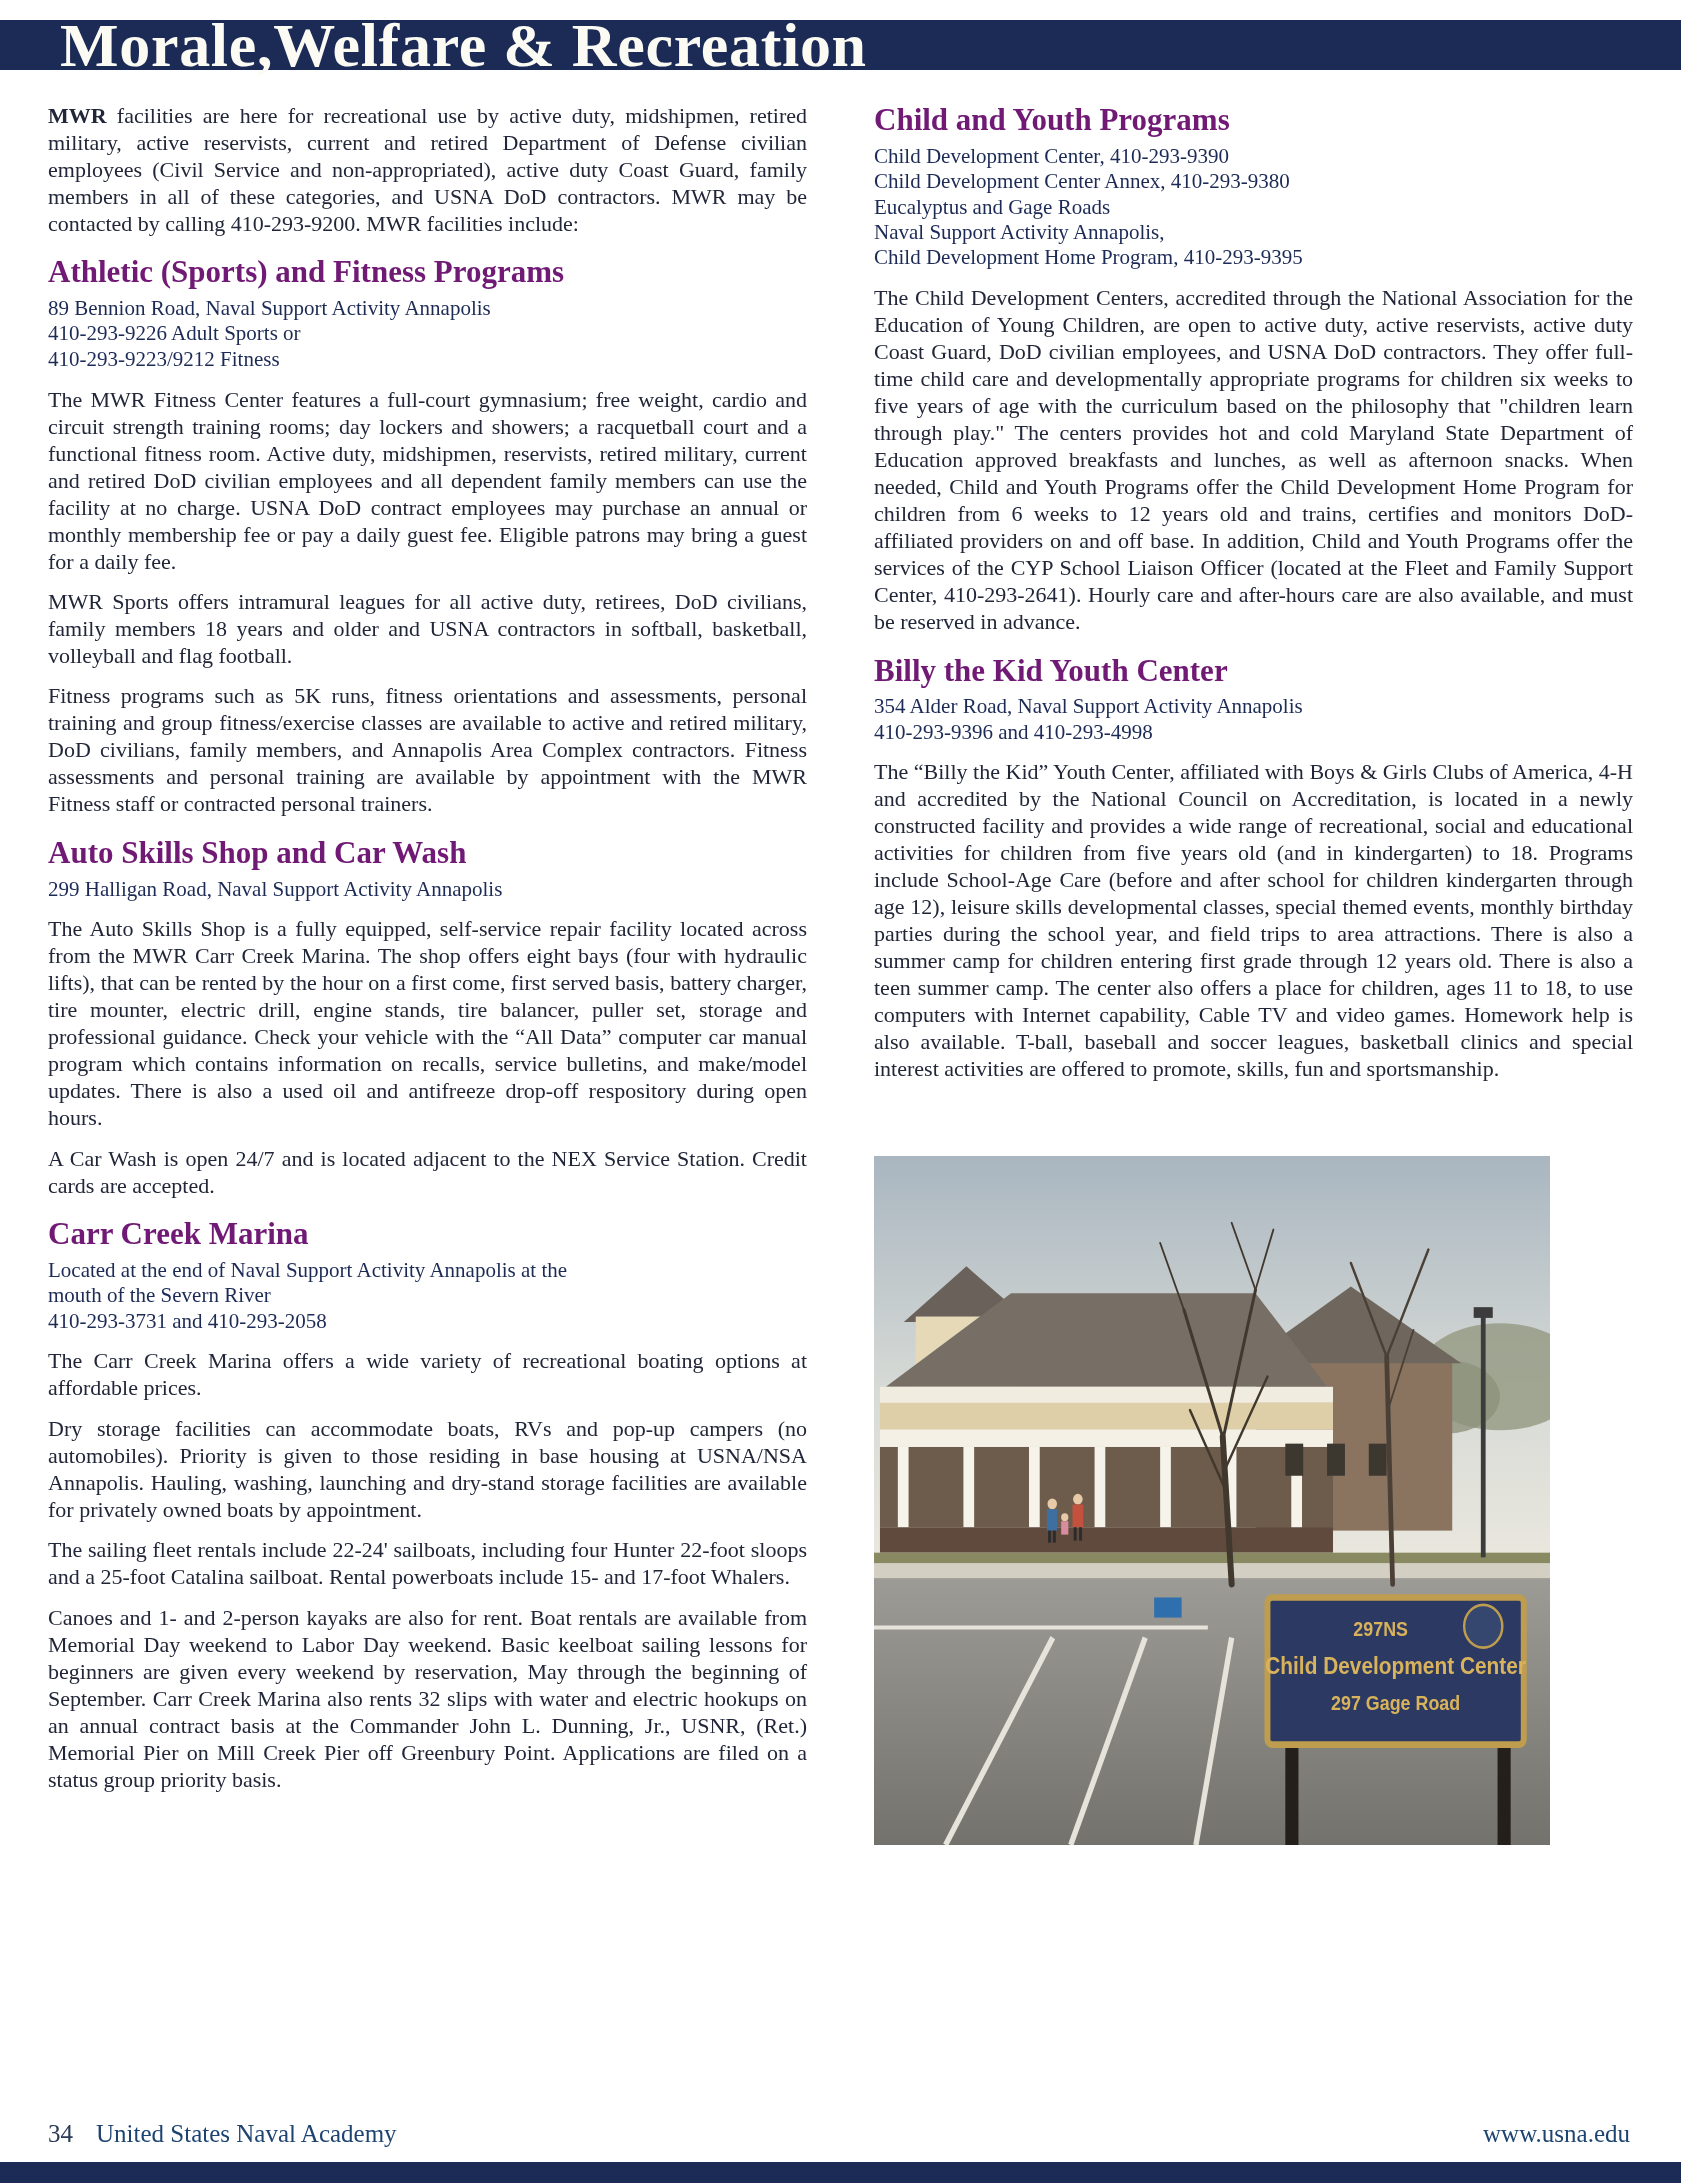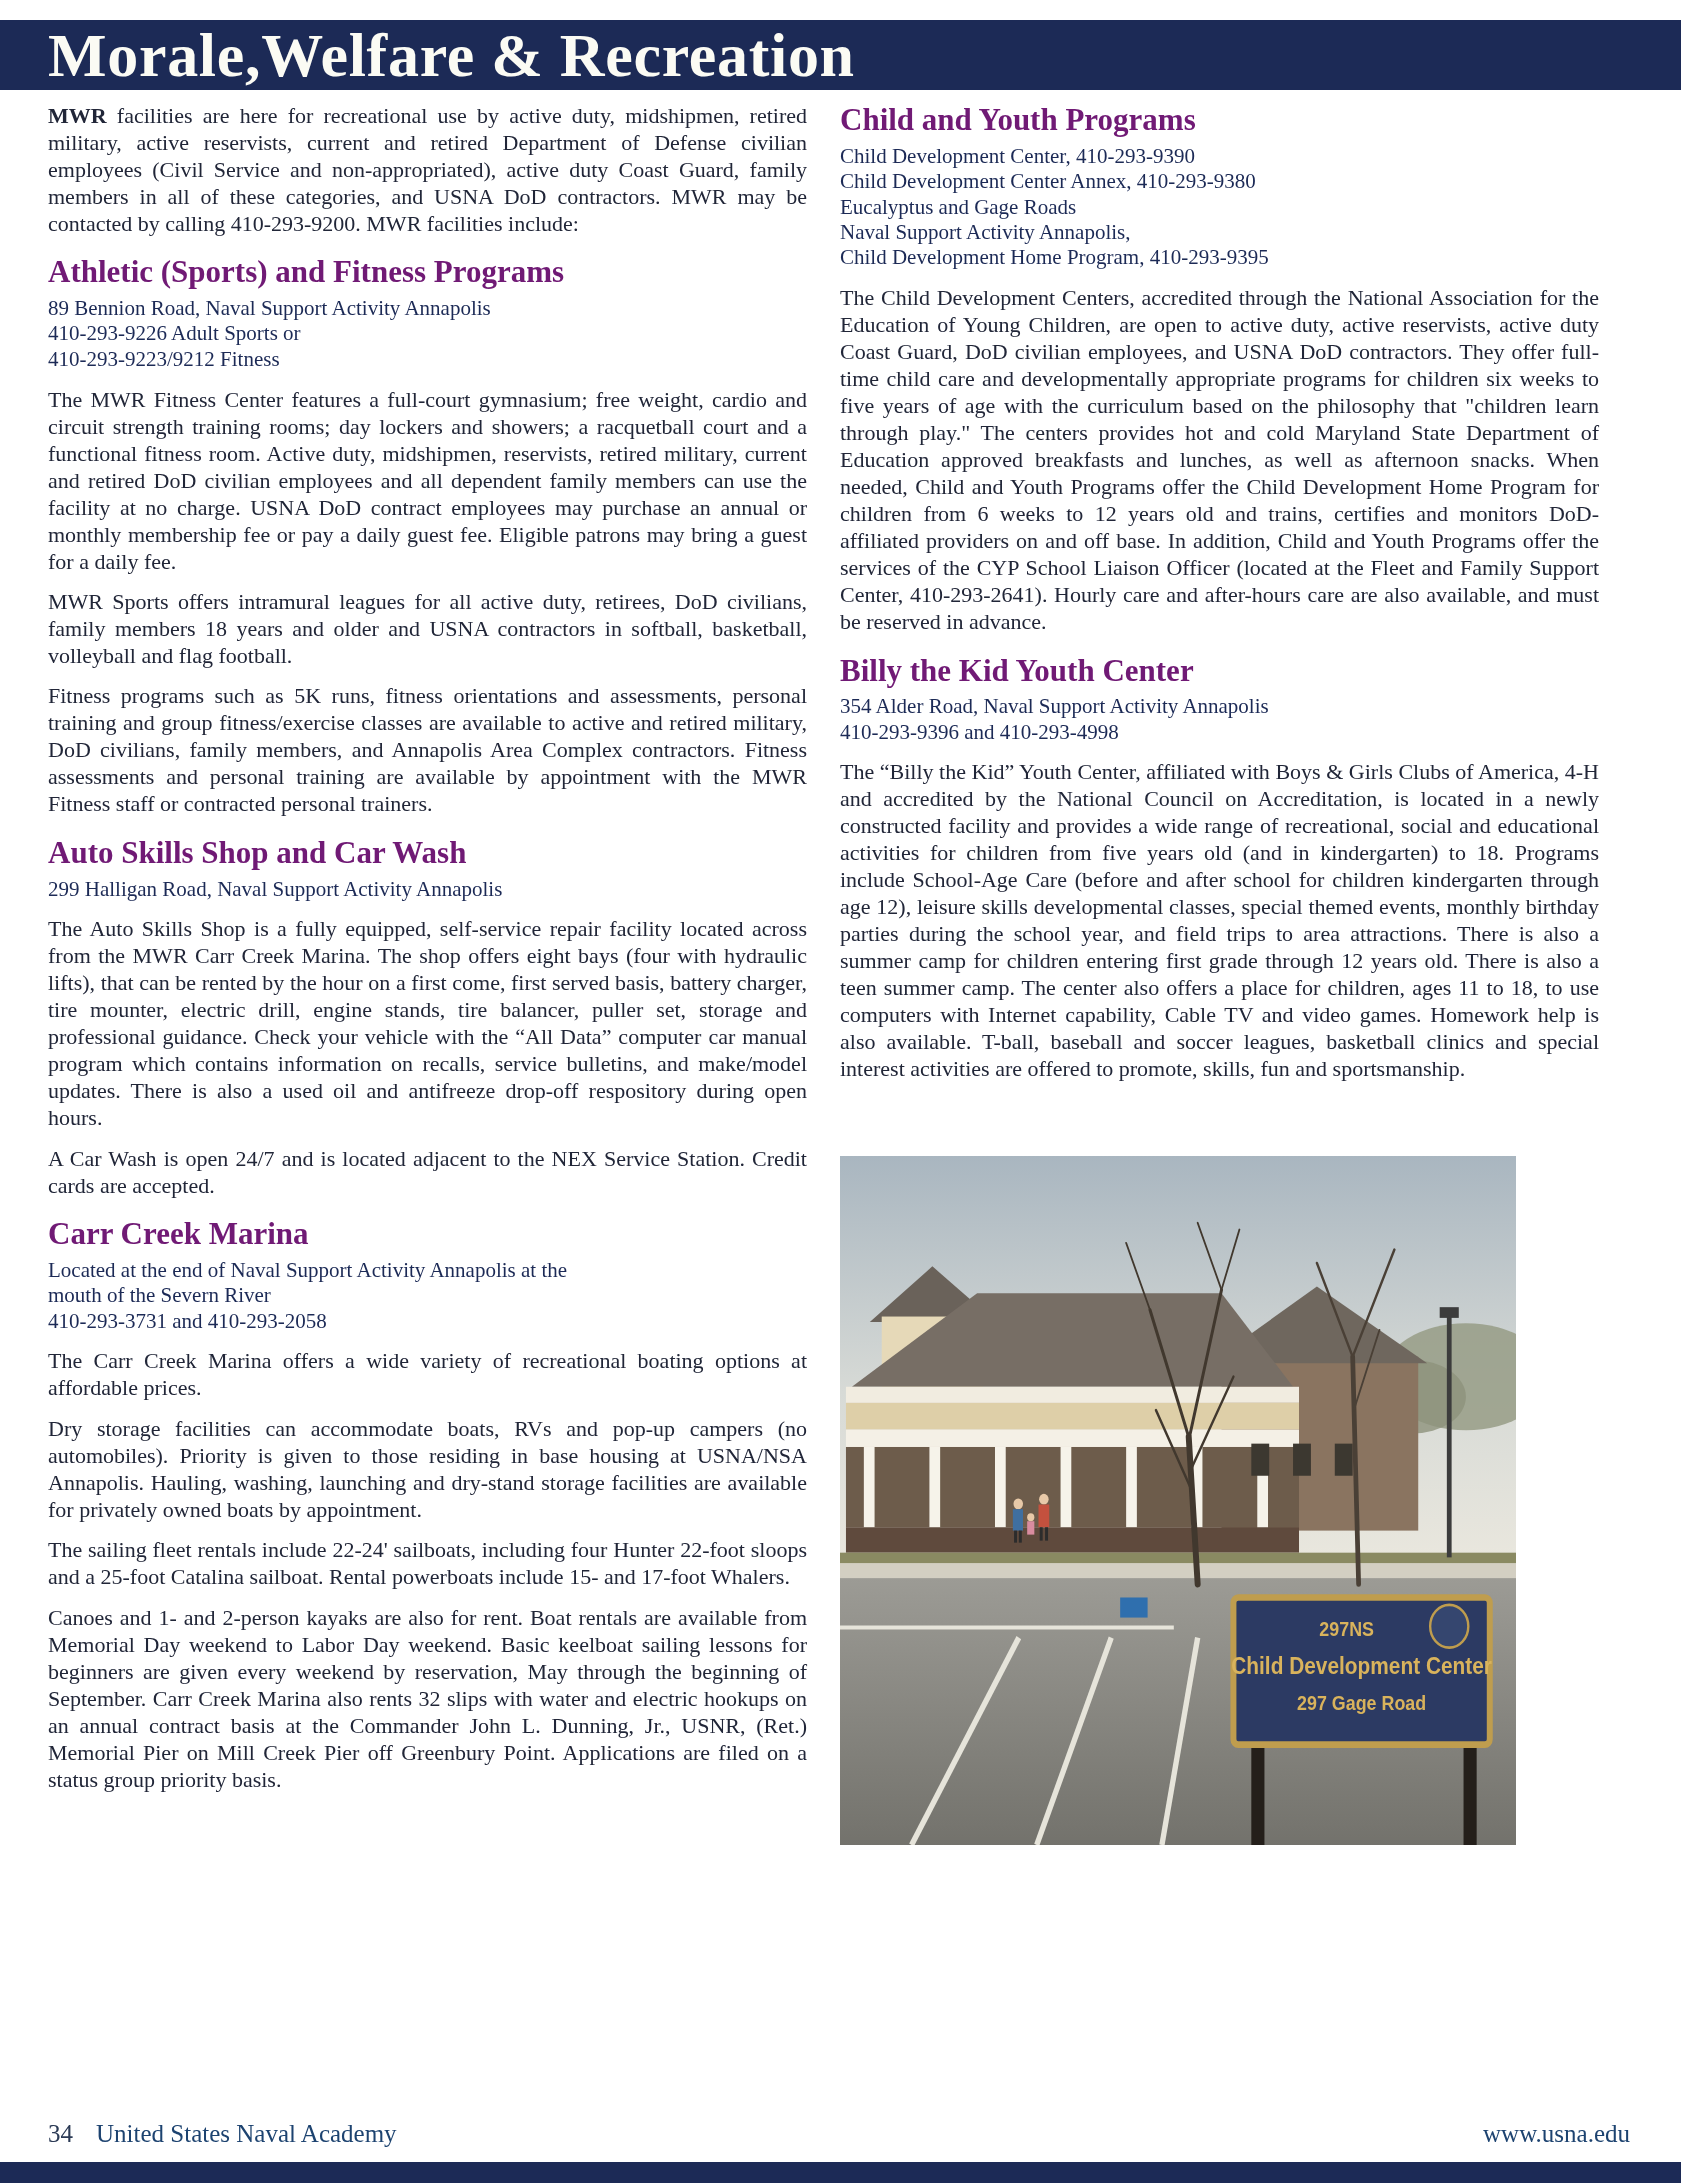--- a/index.html
+++ b/index.html
@@ -2,27 +2,27 @@
 <html style="font-size:10.7px"><head>
 <meta charset="utf-8">
 <style>
   * { margin:0; padding:0; box-sizing:border-box; }
   html, body { background:#ffffff; }
   .page {
     position:relative; width:1681px; height:2183px; background:#ffffff;
     overflow:hidden; font-family:"Liberation Serif", serif; color:#212638;
   }
   .masthead {
-    position:absolute; top:20px; left:0; right:0; height:70px;
-    background:#1c2a56; display:flex; align-items:center; padding-left:48px;
+    position:absolute; top:20px; left:0; right:0; height:50px;
+    background:#1c2a56; display:flex; align-items:center; padding-left:60px;
   }
   .masthead h1 {
     color:#fbfbf4; font-size:62px; font-weight:bold; letter-spacing:0.7px; white-space:nowrap;
   }
-  .columns { position:absolute; top:102px; left:48px; width:1585px; display:flex; gap:33px; }
+  .columns { position:absolute; top:102px; left:48px; width:1585px; display:flex; gap:67px; }
   .col { width:759px; }
   .para {
     font-size:22px; line-height:27px; text-align:justify; color:#212638; margin-bottom:13.4px;
   }
   .para .lead { font-weight:bold; }
   h2.gold {
     font-size:31px; line-height:35px; color:#701a75; margin:17.4px 0 6.7px; font-weight:bold;
   }
   .col > section:first-child h2 { margin-top:0; }
   .addr {

